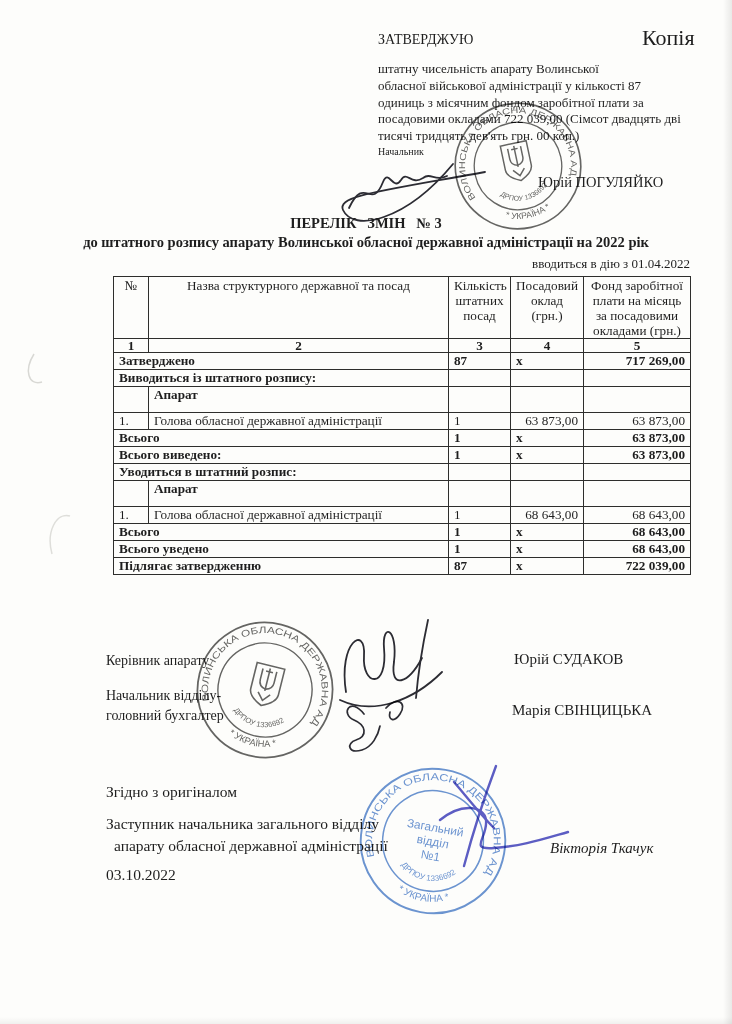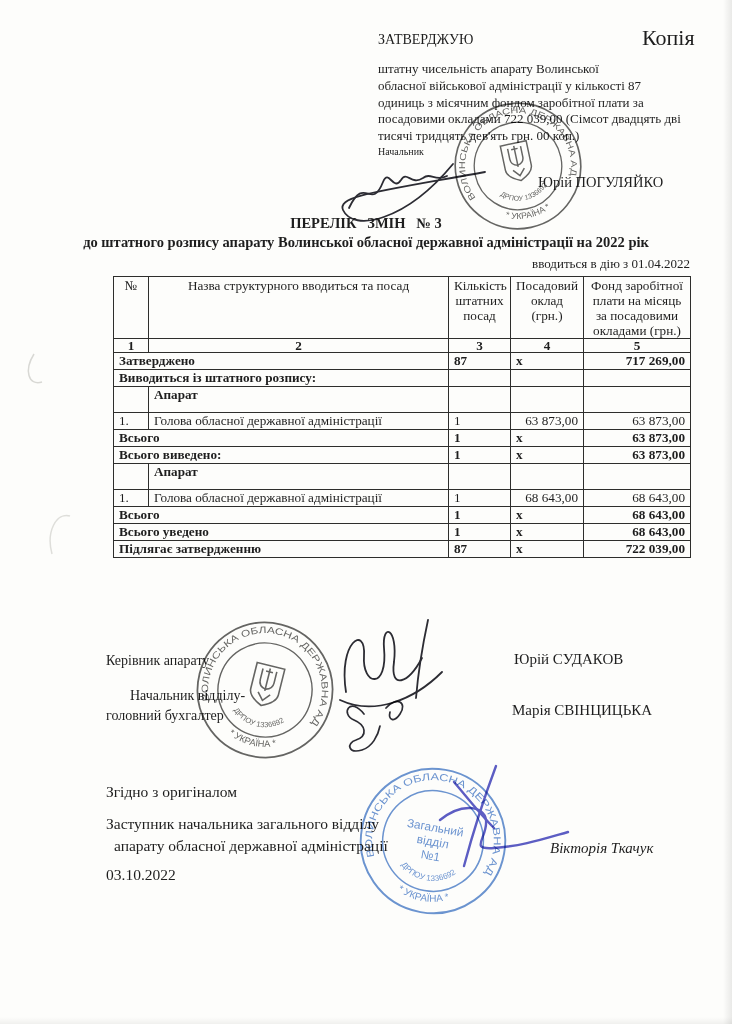--- a/index.html
+++ b/index.html
@@ -45,21 +45,21 @@
   table.doc tr.nums{height:14px;}
   table.doc tr.nums td{text-align:center;font-weight:bold;line-height:13px;}
   table.doc tr.tall{height:26px;}
   table.doc td.b{font-weight:bold;}
   table.doc td.ac{text-align:left;}
   table.doc td.ar{text-align:right;}
   table.doc td.al{text-align:left;}
 
   .official-role-1{top:653px;left:106px;font-size:14px;}
   .official-name-1{top:651px;left:514px;font-size:15px;}
-  .official-role-2a{top:688px;left:106px;font-size:14px;margin-left:24px;}
+  .official-role-2a{top:688px;left:106px;font-size:14px;}
   .official-role-2b{top:708px;left:106px;font-size:14px;}
   .official-name-2{top:702px;left:512px;font-size:15px;}
 
   .cert-line1{top:783px;left:106px;font-size:15.5px;}
   .cert-role1{top:815px;left:106px;font-size:15.5px;}
   .cert-role2{top:837px;left:106px;font-size:15.5px;margin-left:8px;}
   .cert-date{top:866px;left:106px;font-size:15.5px;}
   .cert-name{top:840px;left:550px;font-size:15px;font-style:italic;}
 
   .stamp{mix-blend-mode:multiply;opacity:0.85;}
@@ -134,21 +134,21 @@
     <colgroup>
       <col style="width:35px">
         <col style="width:300px">
         <col style="width:62px">
         <col style="width:73px">
         <col style="width:107px">
     </colgroup>
     <thead>
         <tr>
           <th>№</th>
-          <th>Назва структурного вводиться та посад</th>
+          <th>Назва структурного державної та посад</th>
           <th>Кількість штатних посад</th>
           <th>Посадовий оклад (грн.)</th>
           <th>Фонд заробітної плати на місяць за посадовими окладами (грн.)</th>
         </tr>
       </thead>
     <tbody>
         <tr class="nums">
           <td class="al">1</td>
           <td class="al">2</td>
           <td class="al">3</td>
@@ -186,20 +186,26 @@
           <td class="b ac">1</td>
           <td class="b ac">x</td>
           <td class="b ar">63 873,00</td>
         </tr>
         <tr>
           <td colspan="2" class="b al">Всього виведено:</td>
           <td class="b ac">1</td>
           <td class="b ac">x</td>
           <td class="b ar">63 873,00</td>
         </tr>
+        <tr>
+          <td colspan="2" class="b al">Уводиться в штатний розпис:</td>
+          <td class="al"></td>
+          <td class="al"></td>
+          <td class="al"></td>
+        </tr>
         <tr class="tall">
           <td class="al"></td>
           <td class="b al">Апарат</td>
           <td class="al"></td>
           <td class="al"></td>
           <td class="al"></td>
         </tr>
         <tr>
           <td class="ac">1.</td>
           <td class="al">Голова обласної державної адміністрації</td>

